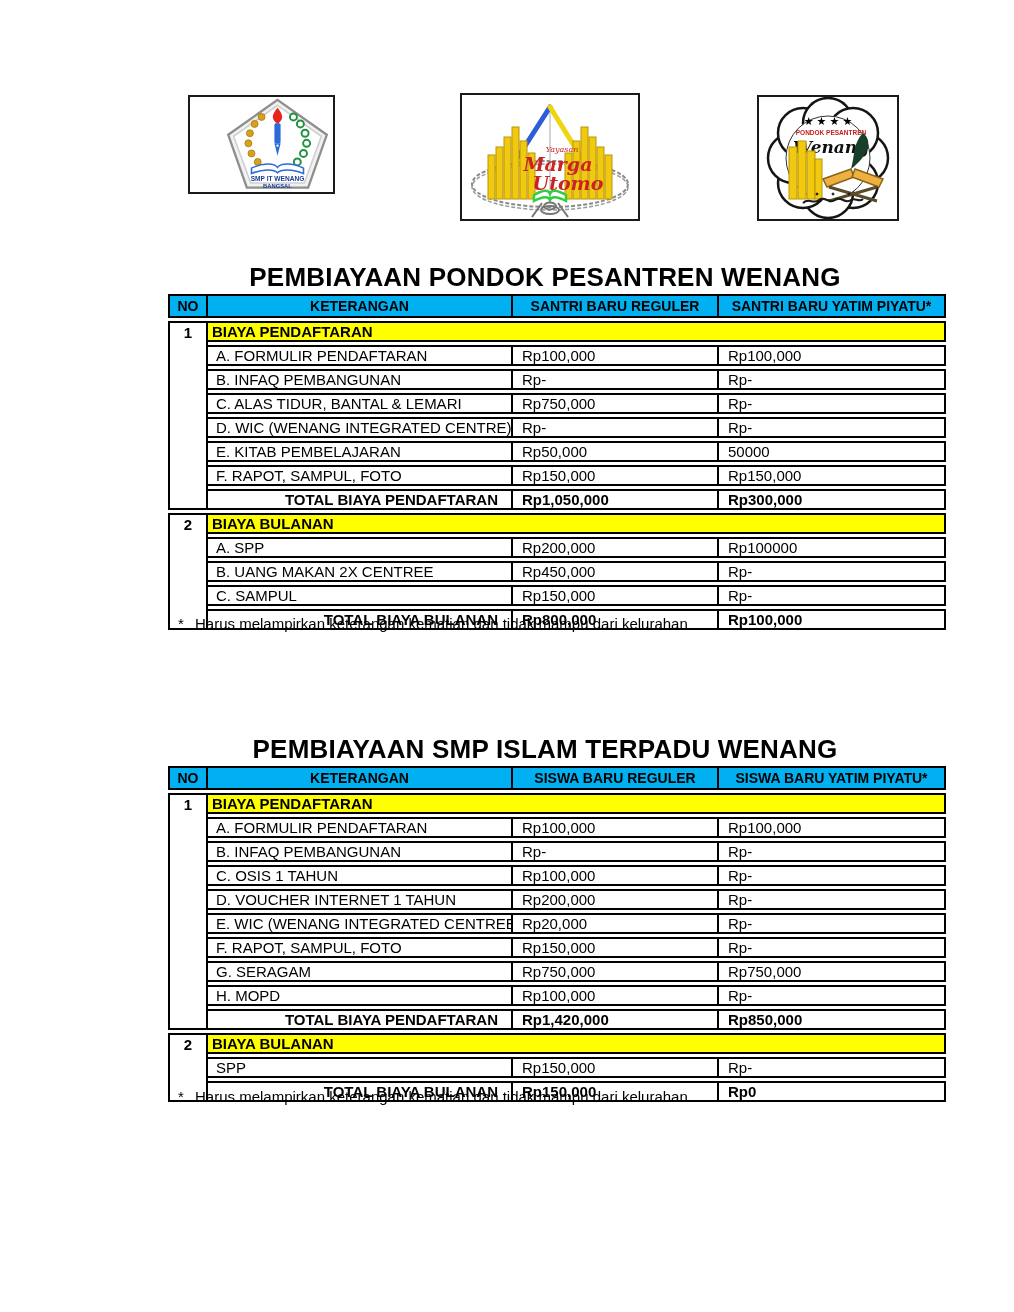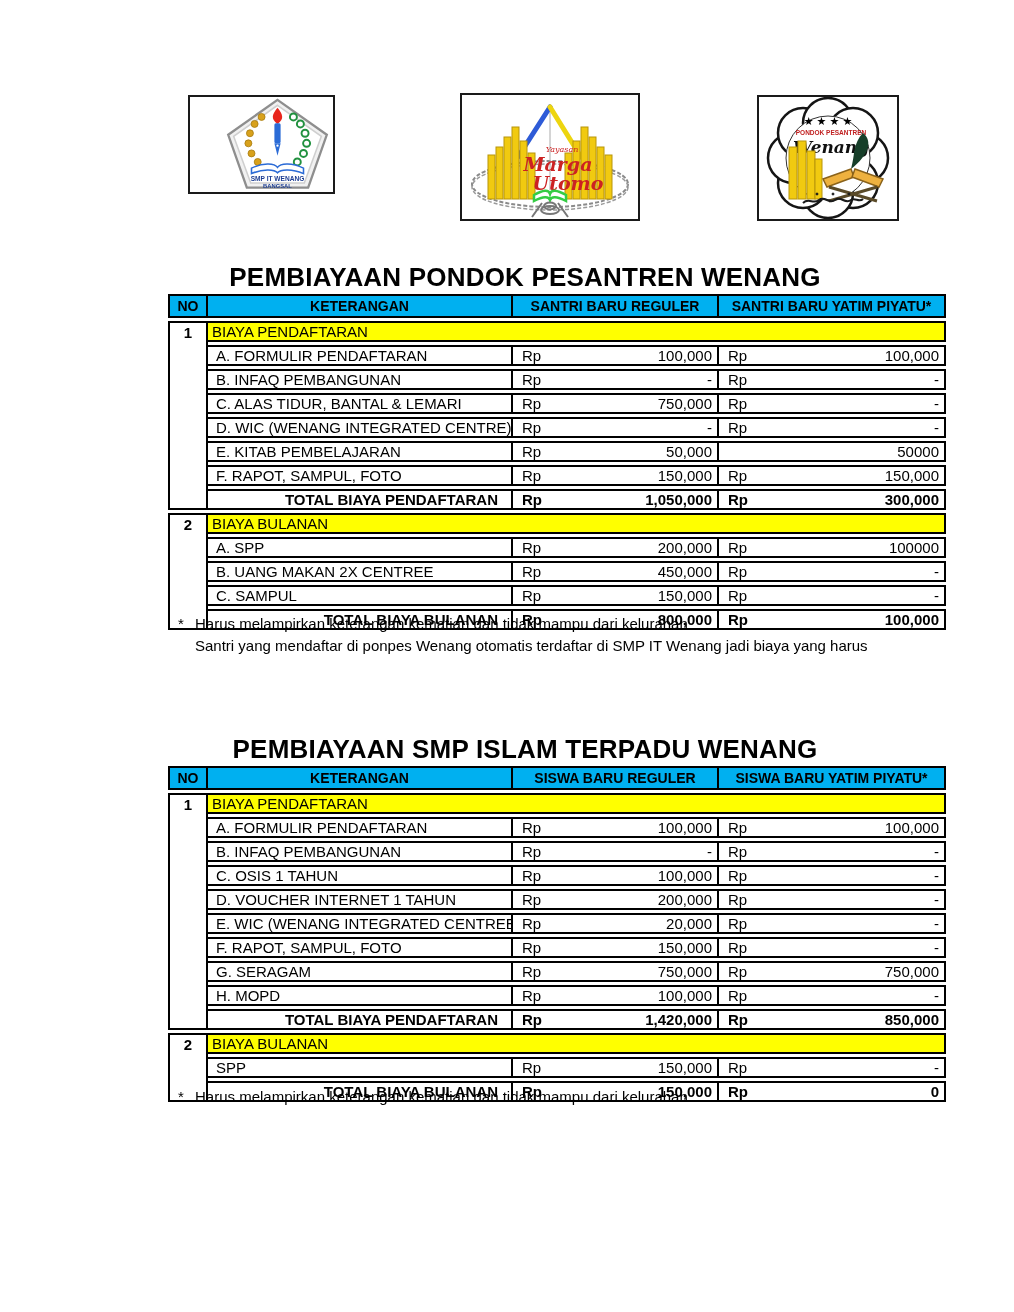--- a/index.html
+++ b/index.html
@@ -13,21 +13,21 @@
   .logo-box {
     position:absolute; background:#fff; border:2px solid #1a1a1a;
     display:flex; align-items:center; justify-content:center; box-sizing:border-box;
   }
   #logo-smp   { left:188px; top:95px; width:147px; height:99px;padding-left:32px; }
   #logo-yayasan { left:460px; top:93px; width:180px; height:128px; }
   #logo-ponpes  { left:757px; top:95px; width:142px; height:126px; }
 
   
   .table-title {
-    position:absolute; left:136px; width:778px; text-align:center;
+    position:absolute; left:156px; width:778px; text-align:center;
     font-size:26px; font-weight:bold; letter-spacing:0.2px; line-height:30px;
   }
   #title-pondok { top:262px; }
   #title-smp    { top:734px; }
 
   
   .fee-table {
     position:absolute; left:168px; width:778px;
     border-collapse:separate; border-spacing:0 3px; table-layout:fixed;
   }
@@ -44,25 +44,25 @@
   }
   .fee-table th:first-child { border-left:2px solid #000; }
   .fee-table td {
     border-top:2px solid #000; border-bottom:2px solid #000; border-right:2px solid #000;
     height:21px; font-size:15px; line-height:17px; vertical-align:middle;
   }
   td.no-cell {
     border-left:2px solid #000; text-align:center; vertical-align:top;
     font-weight:bold; padding-top:1px; background:#fff;
   }
-  td.section-cell { background:var(--sec-bg,#FFFF00); font-weight:normal; padding-left:4px; }
+  td.section-cell { background:var(--sec-bg,#FFFF00); font-weight:bold; padding-left:4px; }
   td.ket-cell   { padding-left:8px; background:#fff; }
   td.total-cell { font-weight:bold; text-align:right; padding-right:13px; background:#fff; }
   td.amt-cell   { background:#fff; }
-  td.amt-cell .amt-wrap { display:flex; justify-content:space-between; padding:0 5px 0 9px; }
+  td.amt-cell .amt-wrap { display:flex; padding:0 5px 0 9px; }
   td.amt-bold, td.amt-bold .amt-wrap { font-weight:bold; }
 
   
   .footnotes { position:absolute; left:178px; width:760px; font-size:15px; line-height:22px; }
   #footnotes-pondok { top:613px; }
   #footnotes-smp    { top:1086px; }
   .footnote-line { display:flex; }
   .footnote-star { width:17px; flex:0 0 17px; }
   .script-text { font-family:"DejaVu Serif", serif; font-style:italic; }
 </style>
@@ -367,21 +367,20 @@
     </tbody>
 </table>
 
 <div id="footnotes-pondok" class="footnotes">
     <div class="footnote-line">
       <span class="footnote-star">*</span>
       <span class="footnote-text">Harus melampirkan keterangan kematian dan tidak mampu dari kelurahan</span>
     </div>
     <div class="footnote-line">
       <span class="footnote-star"></span>
-      <span class="footnote-text">Santri yang mendaftar di ponpes Wenang otomatis terdaftar di SMP IT Wenang jadi biaya yang harus</span>
     </div>
   </div>
 
 <div id="title-smp" class="table-title">PEMBIAYAAN SMP ISLAM TERPADU WENANG</div>
 
 <table id="table-smp" class="fee-table">
   <colgroup>
       <col class="c-no">
       <col class="c-ket">
       <col class="c-amt1">

